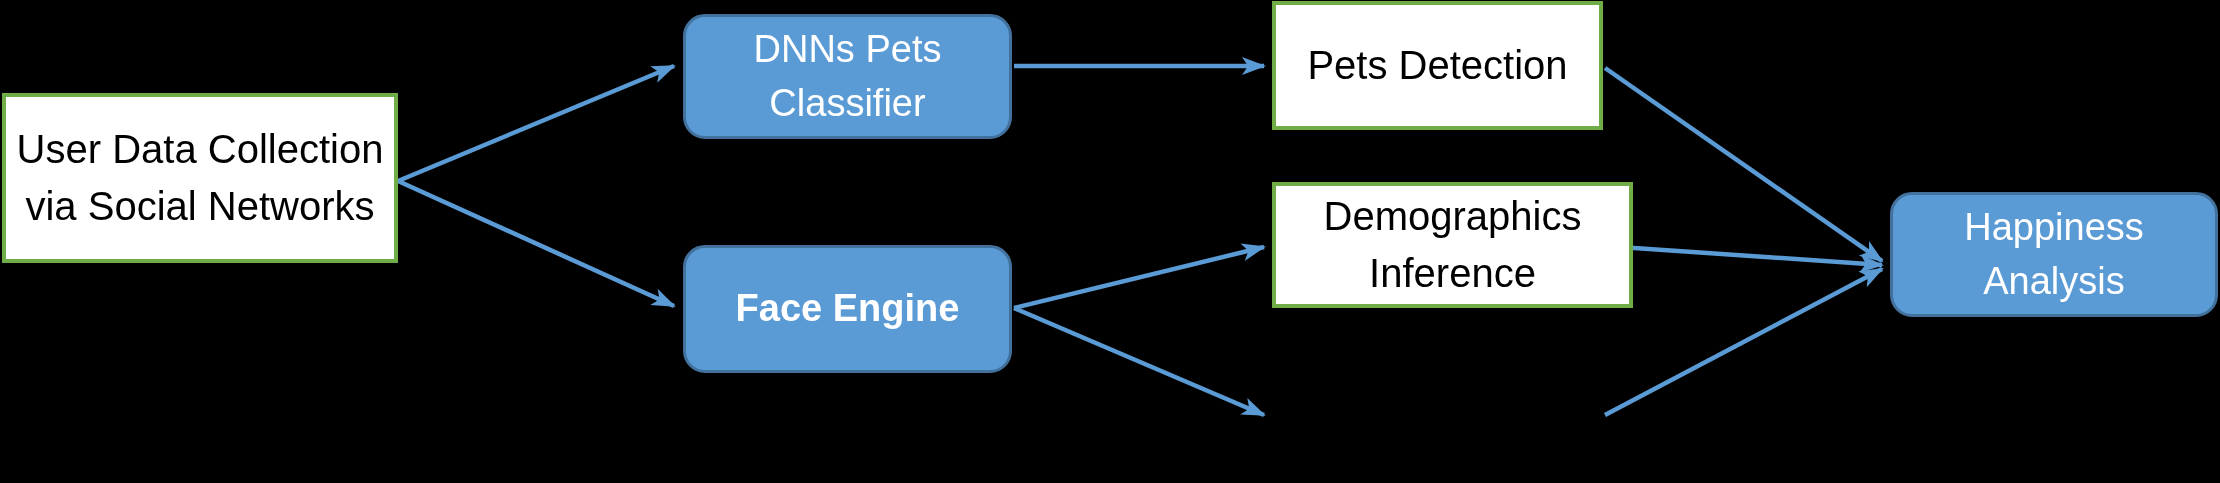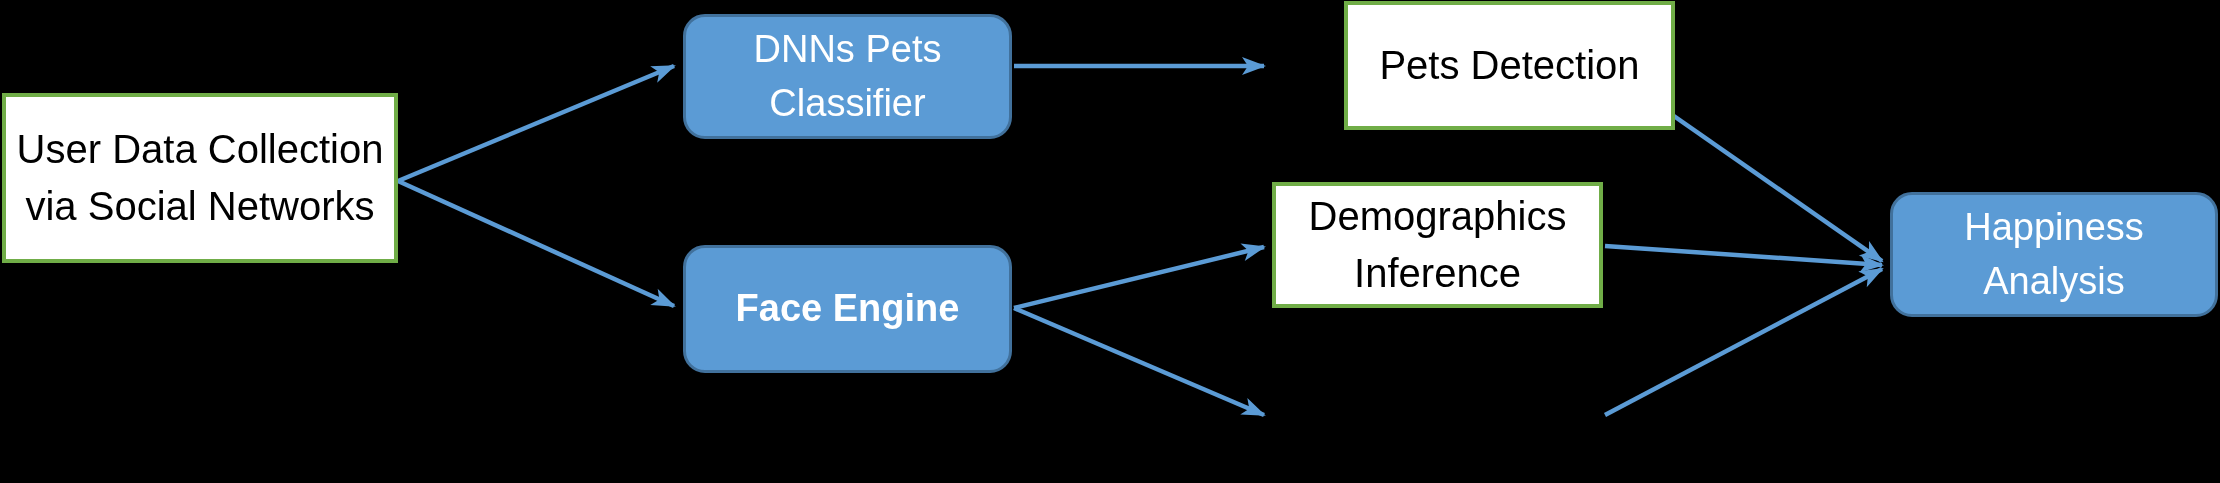--- a/index.html
+++ b/index.html
@@ -84,25 +84,25 @@
 
   <div class="node node-blue" style="left:683px; top:14px; width:329px; height:125px;">
     <span class="label">DNNs Pets
 Classifier</span>
   </div>
 
   <div class="node node-blue" style="left:683px; top:245px; width:329px; height:128px;font-weight:bold;">
     <span class="label">Face Engine</span>
   </div>
 
-  <div class="node node-white" style="left:1344px; top:1px; width:331px; height:129px;">
+  <div class="node node-white" style="left:1272px; top:1px; width:331px; height:129px;">
     <span class="label">Pets Detection</span>
   </div>
 
-  <div class="node node-white" style="left:1272px; top:182px; width:331px; height:126px;">
+  <div class="node node-white" style="left:1272px; top:182px; width:361px; height:126px;">
     <span class="label">Demographics
 Inference</span>
   </div>
 
 
   <div class="node node-blue" style="left:1890px; top:192px; width:328px; height:125px;">
     <span class="label">Happiness
 Analysis</span>
   </div>
 

